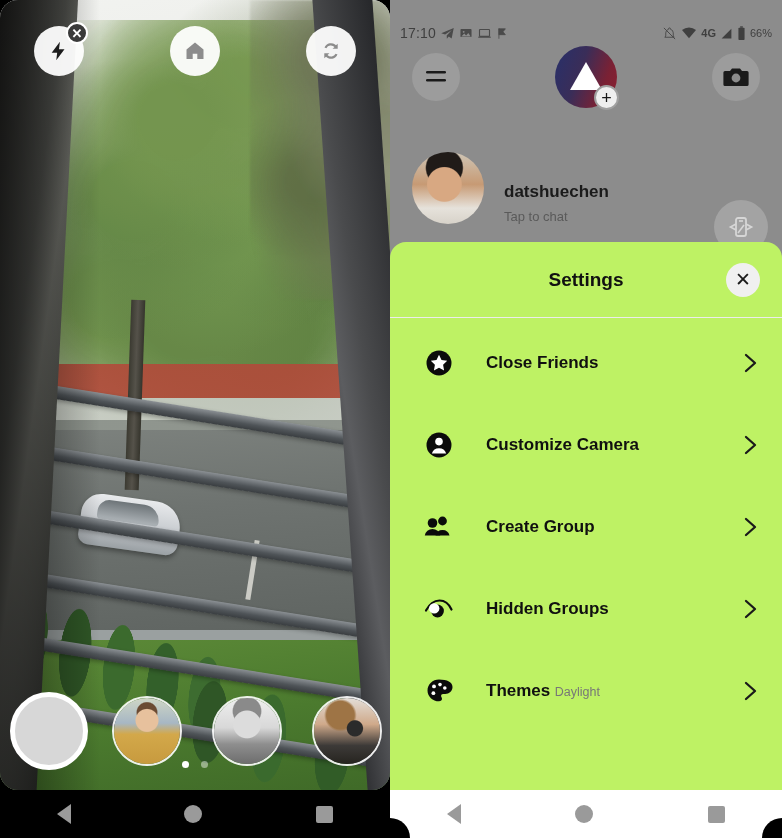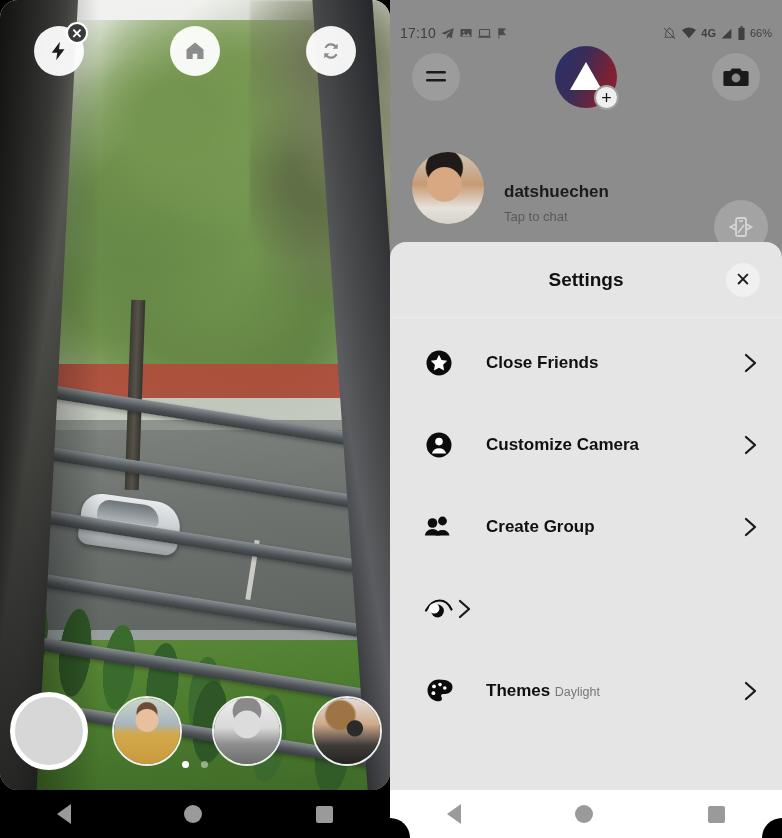--- a/index.html
+++ b/index.html
@@ -293,21 +293,21 @@
   .fab {
     position: absolute; right: 14px; top: 200px;
     width: 54px; height: 54px; border-radius: 50%;
     background: rgba(255,255,255,.20);
     display: flex; align-items: center; justify-content: center;
     z-index: 2;
   }
 
   .sheet {
     position: absolute; left: 0; top: 242px; width: 392px; height: 596px;
-    background: #e5e5e5; border-radius: 16px 16px 18px 18px;
+    background: #bef264; border-radius: 16px 16px 18px 18px;
     z-index: 3; overflow: hidden;
   }
   .sheet-header {
     position: relative; height: 75px;
     display: flex; align-items: center; justify-content: center;
     border-bottom: 1px solid #ececec;
   }
   .sheet-title { font-size: 19px; font-weight: bold; color: #111; }
   .sheet-close {
     position: absolute; right: 22px; top: 50%; transform: translateY(-50%);
@@ -557,20 +557,23 @@
         </div>
 
         <div class="menu-item">
           <span class="mi-icon">
             <svg width="30" height="24" viewBox="0 0 30 24">
               <path d="M2 13.5C6 6 11.5 3.5 15.5 3.5c5 0 9.5 3.5 12 9" fill="none" stroke="#0b0b0b" stroke-width="2.2" stroke-linecap="round"></path>
               <circle cx="13.5" cy="14" r="6.4" fill="#0b0b0b"></circle>
               <circle cx="10.2" cy="11.4" r="5.2" fill="#fff"></circle>
             </svg>
           </span>
+          <span class="mi-text">
+            <span class="mi-label">Hidden Groups</span>
+          </span>
           <span>
             <svg class="chev-svg" width="18" height="22" viewBox="0 0 18 22">
                 <path d="M4 3l9 8-9 8" fill="none" stroke="#1a1a1a" stroke-width="2.3" stroke-linecap="round" stroke-linejoin="round"></path>
               </svg>
           </span>
         </div>
 
         <div class="menu-item">
           <span class="mi-icon">
             <svg width="28" height="28" viewBox="0 0 28 28">

